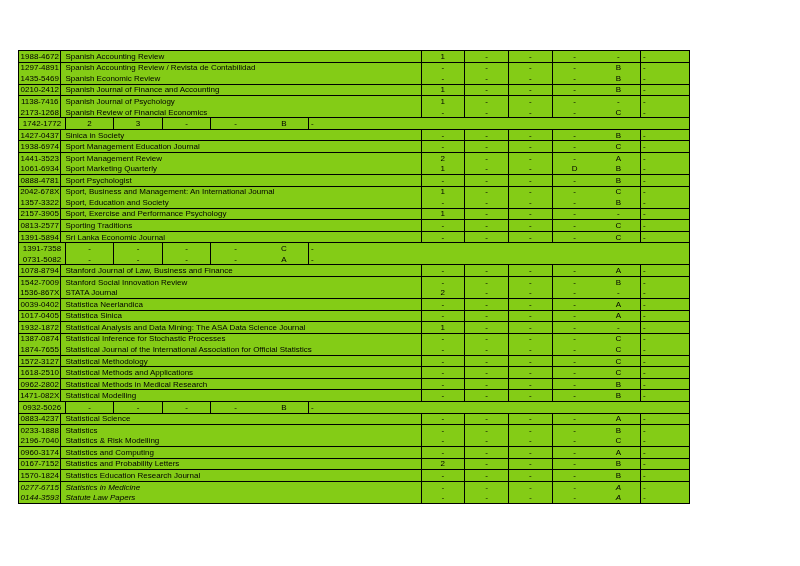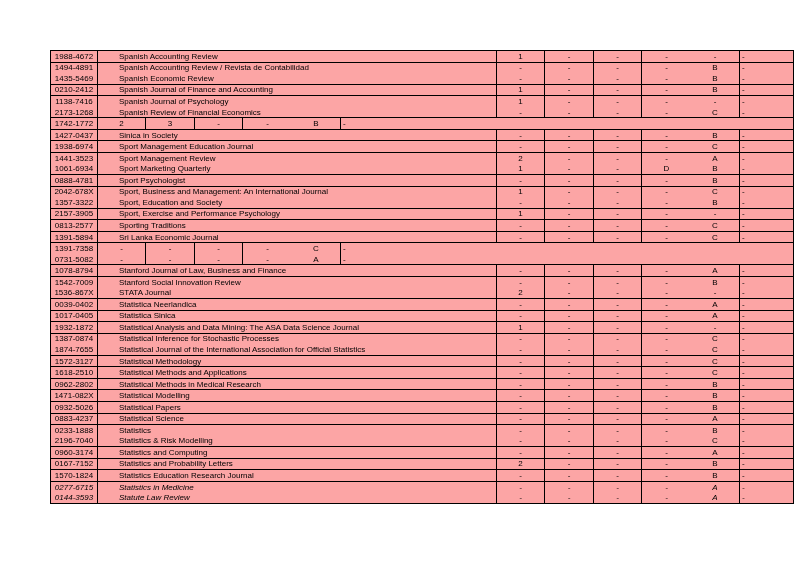--- a/index.html
+++ b/index.html
@@ -7,43 +7,42 @@
     width: 800px; height: 566px;
     background: #ffffff;
     font-family: "Liberation Sans", sans-serif;
     position: relative;
     overflow: hidden;
   }
   .page { position: absolute; inset: 0; background: #ffffff; }
   .jtable {
     position: absolute;
     left: 18px; top: 50px;
-    width: 744px;
+    width: 672px;
     box-sizing: border-box;
     border: 1px solid #000000;
-    background: #fca5a5;
-    margin-left: 32px;
+    background: #84cc16;
   }
   .group { border-bottom: 1px solid #000000; }
   .group:last-child { border-bottom: none; font-style: italic; }
   .row { display: flex; height: 10.55px; }
   .cell {
     box-sizing: border-box;
     height: 100%;
     display: flex;
     align-items: center;
     justify-content: center;
     font-size: 8px;
     line-height: 9px;
     color: #000000;
     white-space: nowrap;
     overflow: hidden;
   }
   .c-issn { width: 46px; }
-  .c-name { width: 399px; justify-content: flex-start; padding-left: 21px; border-left: 1px solid #000000; }
+  .c-name { width: 399px; justify-content: flex-start; padding-left: 4px; border-left: 1px solid #000000; }
   .c-v1 { width: 48px; border-left: 1px solid #000000; }
   .c-v2 { width: 49px; border-left: 1px solid #000000; }
   .c-v3 { width: 48px; border-left: 1px solid #000000; }
   .c-v4 { width: 50px; border-left: 1px solid #000000; }
   .c-v5 { width: 48px; } 
   .c-v6 { width: 54px; border-left: 1px solid #000000; justify-content: flex-start; padding-left: 2px; }
 </style>
 </head>
 <body>
 
@@ -56,21 +55,21 @@
           <div class="cell c-v1">1</div>
           <div class="cell c-v2">-</div>
           <div class="cell c-v3">-</div>
           <div class="cell c-v4">-</div>
           <div class="cell c-v5">-</div>
           <div class="cell c-v6">-</div>
         </div>
       </div>
       <div class="group">
         <div class="row">
-          <div class="cell c-issn">1494-4891</div>
+          <div class="cell c-issn">1297-4891</div>
           <div class="cell c-name">Spanish Accounting Review / Revista de Contabilidad</div>
           <div class="cell c-v1">-</div>
           <div class="cell c-v2">-</div>
           <div class="cell c-v3">-</div>
           <div class="cell c-v4">-</div>
           <div class="cell c-v5">B</div>
           <div class="cell c-v6">-</div>
         </div>
         <div class="row">
           <div class="cell c-issn">1435-5469</div>
@@ -400,21 +399,20 @@
           <div class="cell c-v2">-</div>
           <div class="cell c-v3">-</div>
           <div class="cell c-v4">-</div>
           <div class="cell c-v5">B</div>
           <div class="cell c-v6">-</div>
         </div>
       </div>
       <div class="group">
         <div class="row">
           <div class="cell c-issn">0932-5026</div>
-          <div class="cell c-name">Statistical Papers</div>
           <div class="cell c-v1">-</div>
           <div class="cell c-v2">-</div>
           <div class="cell c-v3">-</div>
           <div class="cell c-v4">-</div>
           <div class="cell c-v5">B</div>
           <div class="cell c-v6">-</div>
         </div>
       </div>
       <div class="group">
         <div class="row">
@@ -492,21 +490,21 @@
           <div class="cell c-name">Statistics in Medicine</div>
           <div class="cell c-v1">-</div>
           <div class="cell c-v2">-</div>
           <div class="cell c-v3">-</div>
           <div class="cell c-v4">-</div>
           <div class="cell c-v5">A</div>
           <div class="cell c-v6">-</div>
         </div>
         <div class="row">
           <div class="cell c-issn">0144-3593</div>
-          <div class="cell c-name">Statute Law Review</div>
+          <div class="cell c-name">Statute Law Papers</div>
           <div class="cell c-v1">-</div>
           <div class="cell c-v2">-</div>
           <div class="cell c-v3">-</div>
           <div class="cell c-v4">-</div>
           <div class="cell c-v5">A</div>
           <div class="cell c-v6">-</div>
         </div>
       </div>
     </div>
 </div>

